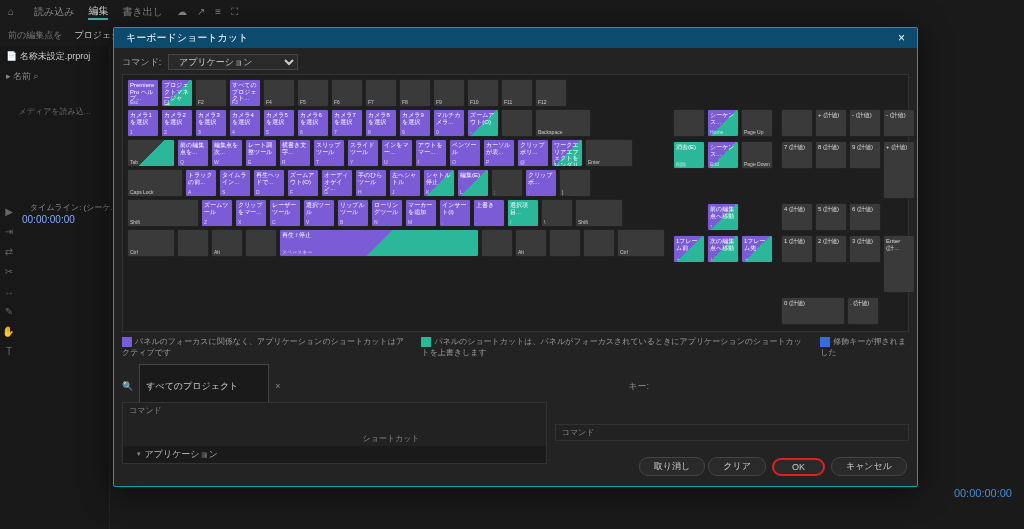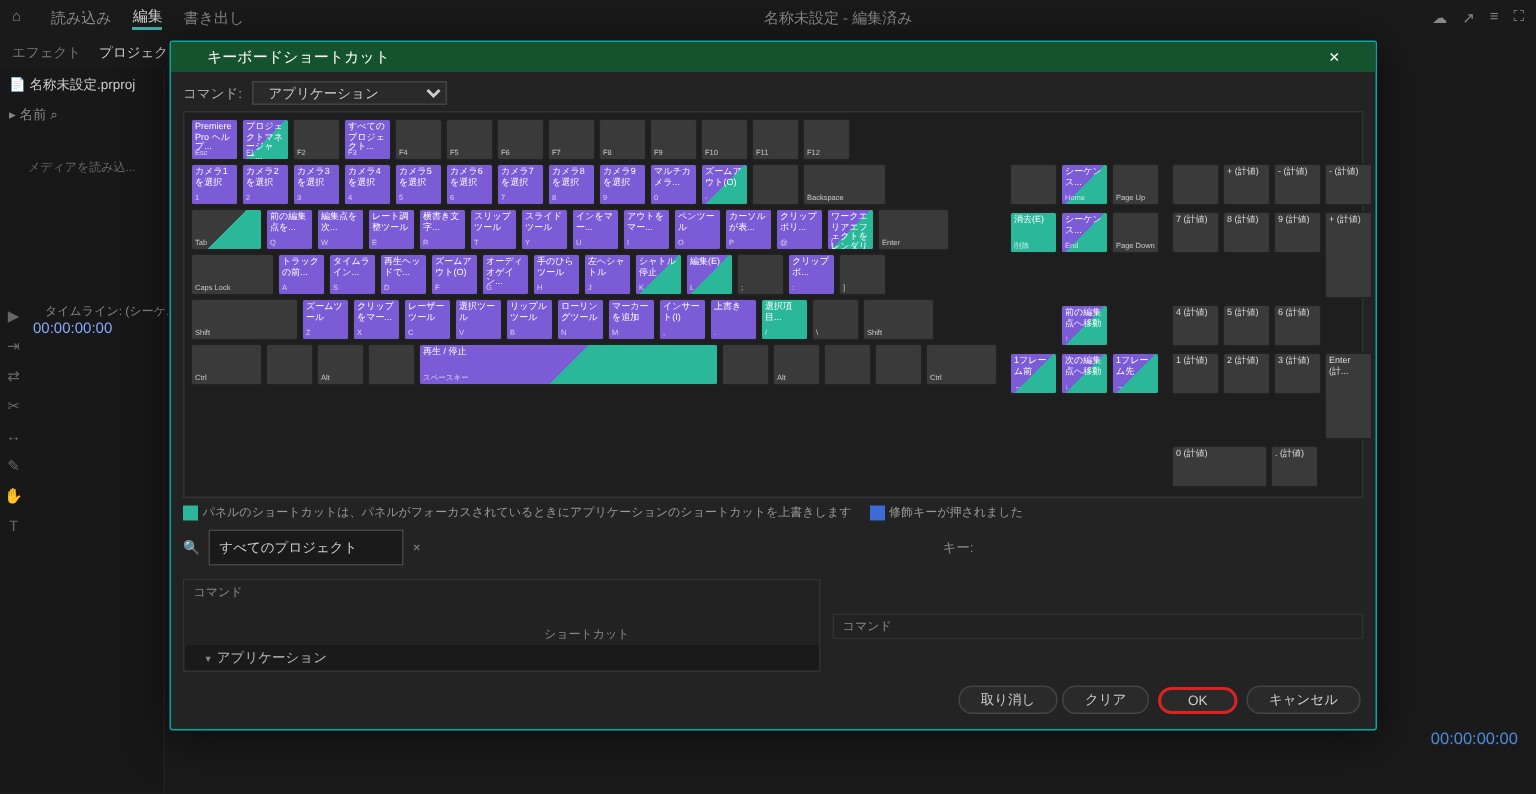--- a/index.html
+++ b/index.html
@@ -12,21 +12,21 @@
 .subbar{height:22px;display:flex;align-items:center;padding:0 8px;gap:12px;font-size:9px;color:#777;}
 .left-panel{position:absolute;left:0;top:46px;width:110px;bottom:0;background:#181818;border-right:1px solid #222;}
 .left-panel .proj{padding:4px 6px;font-size:9px;color:#ccc;}
 .left-panel .name-row{padding:3px 6px;font-size:9px;color:#888;}
 .left-panel .drop{padding:20px 6px;text-align:center;font-size:8px;color:#666;}
 .tool-strip{position:absolute;left:0;top:200px;width:18px;display:flex;flex-direction:column;gap:6px;padding:4px 2px;}
 .tool-strip span{width:14px;height:14px;display:flex;align-items:center;justify-content:center;color:#666;font-size:10px;}
 .timeline-info{position:absolute;left:22px;top:202px;font-size:9px;color:#4aa;}
 .timecode{position:absolute;left:22px;top:214px;font-size:10px;color:#8af;}
 .dialog{position:absolute;left:113px;top:27px;width:805px;height:460px;background:#232323;border:1px solid #00a8a8;border-radius:2px;box-shadow:0 4px 30px rgba(0,0,0,0.6);}
-.dlg-header{height:20px;background:#14532d;color:#fff;display:flex;align-items:center;justify-content:space-between;padding:0 24px;font-size:10px;}
+.dlg-header{height:20px;background:#0c4a6e;color:#fff;display:flex;align-items:center;justify-content:space-between;padding:0 12px;font-size:10px;}
 .dlg-close{cursor:pointer;font-size:12px;}
 .dlg-body{padding:6px 8px;height:calc(100% - 20px);display:flex;flex-direction:column;}
 .opt-row{display:flex;align-items:center;gap:6px;margin-bottom:4px;font-size:9px;}
 .opt-row label{color:#aaa;min-width:40px;}
 .opt-row select,.opt-row .sel{background:#2a2a2a;border:1px solid #444;color:#ccc;padding:1px 6px;font-size:9px;height:16px;}
 .opt-row .btn-s{background:#2a2a2a;border:1px solid #444;color:#ccc;padding:1px 10px;font-size:9px;border-radius:8px;height:15px;}
 .opt-row .spacer{flex:1;}
 .keyboard{background:#1e1e1e;padding:4px;border:1px solid #333;}
 .kb-row{display:flex;gap:2px;margin-bottom:2px;}
 .key{height:28px;background:#3a3a3a;border:1px solid #222;border-radius:2px;font-size:6px;color:#ddd;padding:2px;position:relative;overflow:hidden;line-height:1.1;}
@@ -44,21 +44,21 @@
 .kb-section{display:flex;gap:8px;}
 .kb-main{flex-shrink:0;}
 .kb-nav{display:flex;flex-direction:column;gap:2px;}
 .kb-num{display:flex;flex-direction:column;gap:2px;}
 .legend{display:flex;gap:12px;align-items:center;margin-top:4px;font-size:8px;color:#999;}
 .legend .sw{width:10px;height:10px;display:inline-block;margin-right:3px;vertical-align:middle;}
 .legend .sw.p{background:#7b5bd6;}
 .legend .sw.t{background:#2bb89a;}
 .legend .sw.b{background:#3a6bd6;}
 .search-row{margin-top:6px;display:flex;align-items:center;gap:6px;}
-.search-row input{background:#1a1a1a;border:1px solid #444;color:#ccc;padding:6px 6px;font-size:9px;width:130px;}
+.search-row input{background:#1a1a1a;border:1px solid #444;color:#ccc;padding:16px 6px;font-size:9px;width:130px;}
 .search-row .x{color:#888;cursor:pointer;}
 .search-row .keylbl{margin-left:auto;margin-right:260px;color:#888;}
 .lower{display:flex;gap:8px;margin-top:4px;flex:1;min-height:0;align-items:center;}
 .cmd-panel,.mod-panel{flex:1;background:#1a1a1a;border:1px solid #333;overflow:auto;font-size:9px;}
 .cmd-panel{flex:1.2;}
 .panel-head{display:flex;padding:2px 6px;background:#222;color:#888;font-size:8px;}
 .panel-head span:first-child{flex:1;}
 .tree-item{padding:2px 6px 2px 14px;color:#bbb;display:flex;align-items:center;}
 .tree-item .arr{margin-right:4px;font-size:7px;color:#888;}
 .mod-item{padding:2px 10px;color:#aaa;}
@@ -70,30 +70,29 @@
 </style>
 </head>
 <body>
 
 <div class="app-bg">
   <div class="topbar">
     <span class="home">⌂</span>
     <span>読み込み</span>
     <span style="color:#ccc;border-bottom:2px solid #4aa;">編集</span>
     <span>書き出し</span>
-    <span class="center">名称未設定 - 編集済み</span>
     <span class="right">
       <span>☁</span>
       <span>↗</span>
       <span>≡</span>
       <span>⛶</span>
     </span>
   </div>
   <div class="subbar">
-    <span>エフェクト</span>
+    <span>前の編集点を</span>
     <span style="color:#ccc;">プロジェクト</span>
   </div>
 
   <div class="left-panel">
     <div class="proj">📄 <span>名称未設定.prproj</span></div>
     <div class="name-row">▸ <span>名前</span> ⌕</div>
     <div class="drop">メディアを読み込...</div>
   </div>
 
   <div class="tool-strip">
@@ -311,20 +310,21 @@
               </div>
               <div class="kb-row">
                 <div class="key w2 ">0 (計値)</div>
                 <div class="key w1 ">. (計値)</div>
               </div>
             </div>
         </div>
       </div>
 
       <div class="legend">
+        <span><span class="sw p"></span><span>パネルのフォーカスに関係なく、アプリケーションのショートカットはアクティブです</span></span>
         <span><span class="sw t"></span><span>パネルのショートカットは、パネルがフォーカスされているときにアプリケーションのショートカットを上書きします</span></span>
         <span><span class="sw b"></span><span>修飾キーが押されました</span></span>
       </div>
 
       <div class="search-row">
         <span>🔍</span>
         <input value="すべてのプロジェクト" style="">
         <span class="x">×</span>
         <span class="keylbl">キー:</span>
       </div>

